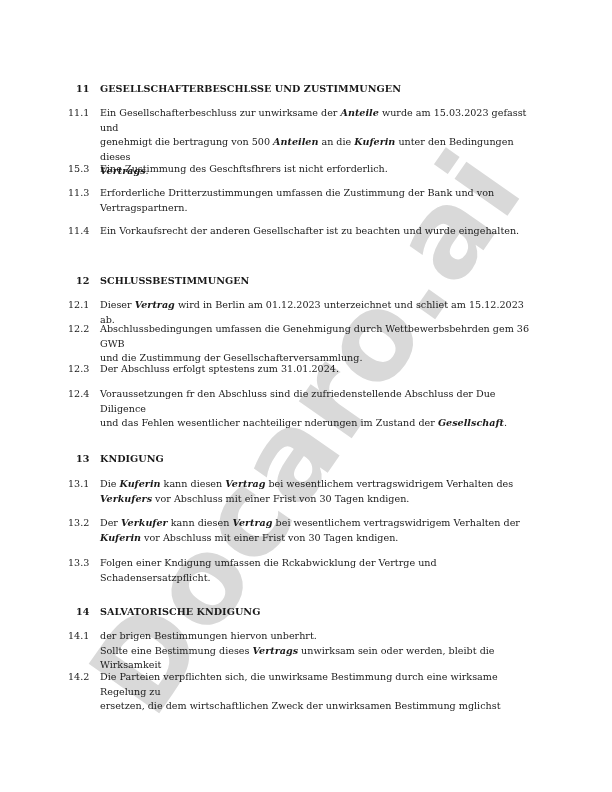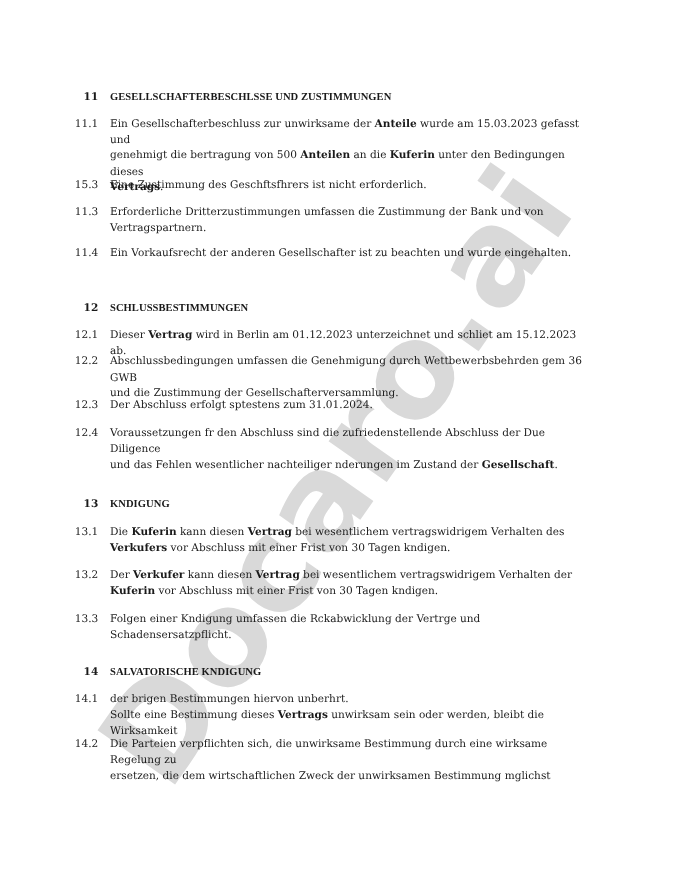--- a/index.html
+++ b/index.html
@@ -50,21 +50,20 @@
       line-height: 14px;
       letter-spacing: 0.05px;
     }
     .heading .num {
       position: absolute;
       left: 76px;
     }
     .heading .title {
       position: absolute;
       left: 100px;
-      font-family: Liberation Serif, serif;
     }
     .clause {
       position: absolute;
       left: 0;
       width: 612px;
       font-size: 9.6px;
       line-height: 14.6px;
     }
     .clause .num {
       position: absolute;
@@ -72,20 +71,21 @@
       top: 0;
     }
     .clause .text {
       position: absolute;
       left: 100px;
       top: 0;
       width: 440px;
     }
     .clause .text span.b {
       font-weight: bold;
+      font-style: italic;
     }
   </style>
 </head>
 <body>
 
 <div class="page">
   <div class="watermark">Docaro.ai</div>
 
   <div class="content">
 

